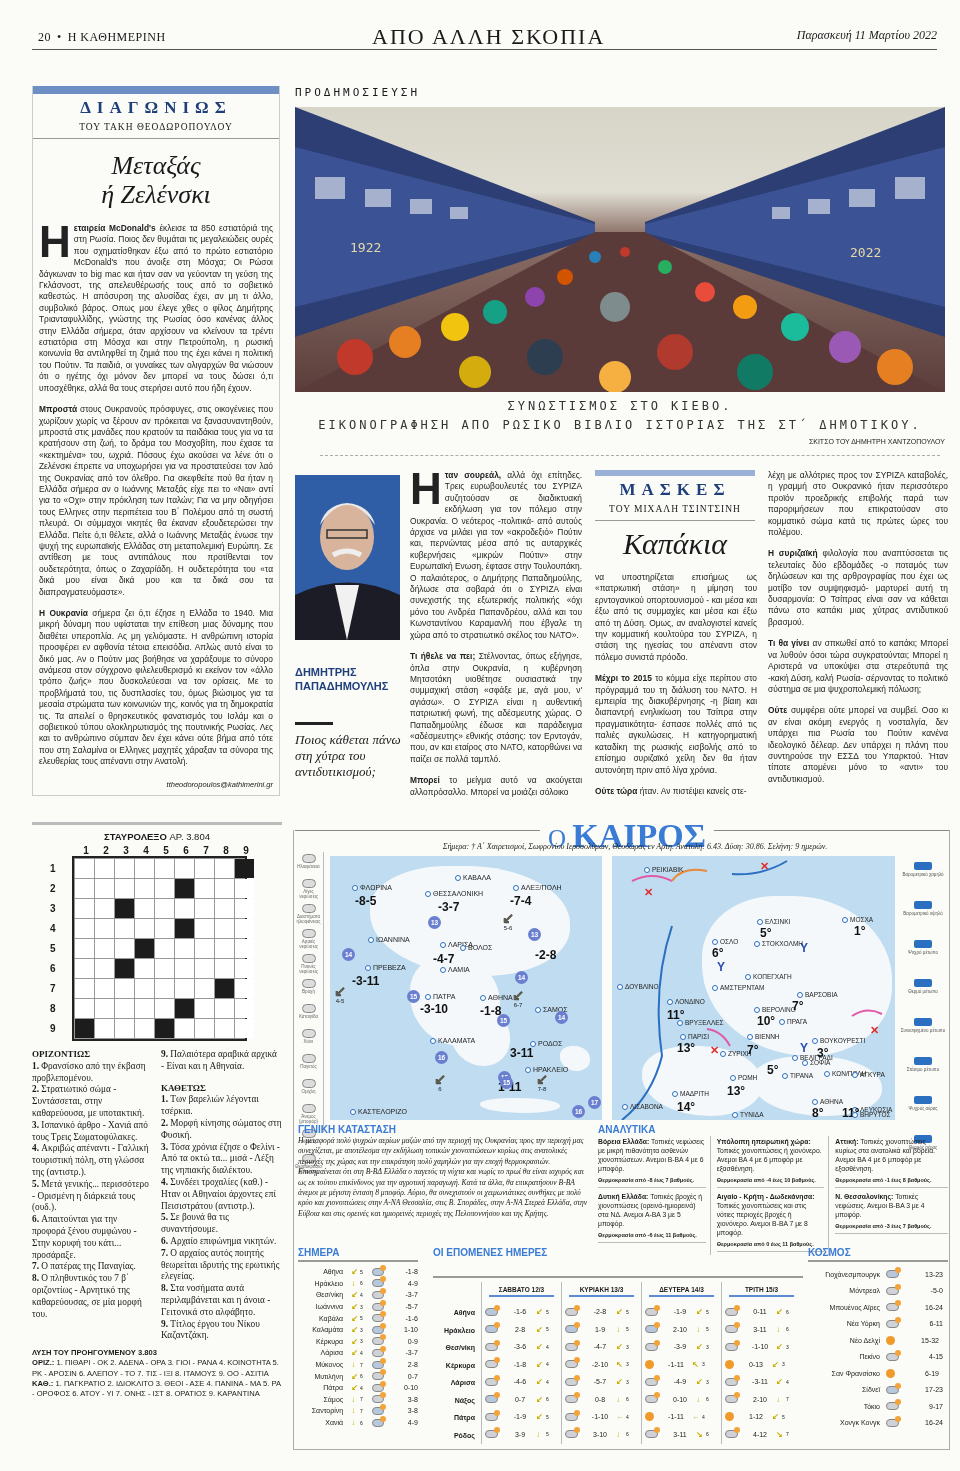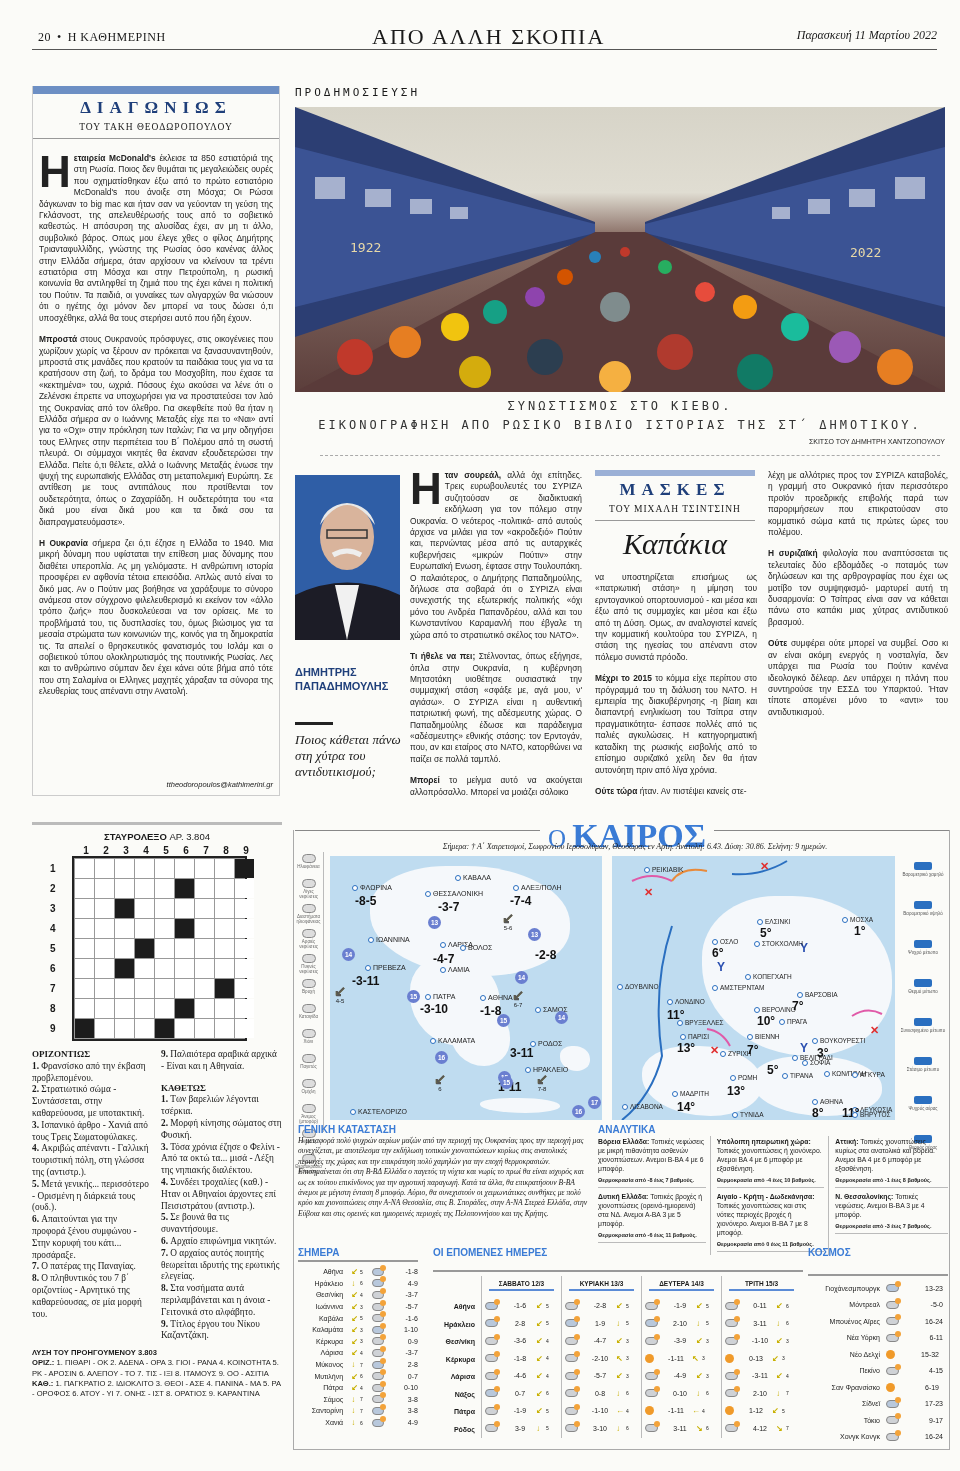--- a/index.html
+++ b/index.html
@@ -78,20 +78,24 @@
 <div class="abs mast">
   <div class="pg"><span>20</span><span>•</span><span>Η ΚΑΘΗΜΕΡΙΝΗ</span></div>
   <div class="sec">ΑΠΟ ΑΛΛΗ ΣΚΟΠΙΑ</div>
   <div class="date">Παρασκευή 11 Μαρτίου 2022</div>
 </div>
 
 <div class="abs col-box" style="left:32px;top:86px;width:248px;height:710px;border-bottom:1px solid #ccc">
   <div class="bluebar"></div>
   <div class="kicker">ΔΙΑΓΩΝΙΩΣ</div>
   <div class="byline">ΤΟΥ ΤΑΚΗ ΘΕΟΔΩΡΟΠΟΥΛΟΥ</div>
+  <div class="headline">
+    <div>Μεταξάς</div>
+    <div>ή Ζελένσκι</div>
+  </div>
   <div class="body" style="padding:14px 6px 0 6px">
     <p><span class="dropcap">Η</span><b>εταιρεία McDonald's</b> <span>έκλεισε τα 850 εστιατόριά της στη Ρωσία. Ποιος δεν θυμάται τις μεγαλειώδεις ουρές που σχηματίσθηκαν έξω από το πρώτο εστιατόριο McDonald's που άνοιξε στη Μόσχα; Οι Ρώσοι δάγκωναν το big mac και ήταν σαν να γεύονταν τη γεύση της Γκλάσνοστ, της απελευθέρωσής τους από το σοβιετικό καθεστώς. Η απόσυρση της αλυσίδας έχει, αν μη τι άλλο, συμβολικό βάρος. Οπως μου έλεγε χθες ο φίλος Δημήτρης Τριανταφυλλίδης, γνώστης της Ρωσίας όσο κανένας άλλος στην Ελλάδα σήμερα, όταν αρχίσουν να κλείνουν τα τρέντι εστιατόρια στη Μόσχα και στην Πετρούπολη, η ρωσική κοινωνία θα αντιληφθεί τη ζημιά που της έχει κάνει η πολιτική του Πούτιν. Τα παιδιά, οι γυναίκες των ολιγαρχών θα νιώσουν ότι ο ηγέτης όχι μόνον δεν μπορεί να τους δώσει ό,τι υποσχέθηκε, αλλά θα τους στερήσει αυτό που ήδη έχουν.</span></p>
     <p><b>Μπροστά</b> <span>στους Ουκρανούς πρόσφυγες, στις οικογένειες που χωρίζουν χωρίς να ξέρουν αν πρόκειται να ξανασυναντηθούν, μπροστά στις μανάδες που κρατούν τα παιδάκια τους για να τα κρατήσουν στη ζωή, το δράμα του Μοσχοβίτη, που έχασε τα «κεκτημένα» του, ωχριά. Πόσους έχω ακούσει να λένε ότι ο Ζελένσκι έπρεπε να υποχωρήσει για να προστατεύσει τον λαό της Ουκρανίας από τον όλεθρο. Για σκεφθείτε πού θα ήταν η Ελλάδα σήμερα αν ο Ιωάννης Μεταξάς είχε πει το «Ναι» αντί για το «Οχι» στην πρόκληση των Ιταλών; Για να μην οδηγήσει τους Ελληνες στην περιπέτεια του Β΄ Πολέμου από τη σωστή πλευρά. Οι σύμμαχοι νικητές θα έκαναν εξουδετερώσει την Ελλάδα. Πείτε ό,τι θέλετε, αλλά ο Ιωάννης Μεταξάς ένωσε την ψυχή της ευρωπαϊκής Ελλάδας στη μεταπολεμική Ευρώπη. Σε αντίθεση με τους αντιπάλους που προτίθενται τον ουδετερότητα, όπως ο Ζαχαρίάδη. Η ουδετερότητα του «τα δικά μου είναι δικά μου και τα δικά σου τα διαπραγματευόμαστε».</span></p>
     <p><b>Η Ουκρανία</b> <span>σήμερα ζει ό,τι έζησε η Ελλάδα το 1940. Μια μικρή δύναμη που υφίσταται την επίθεση μιας δύναμης που διαθέτει υπεροπλία. Ας μη γελιόμαστε. Η ανθρώπινη ιστορία προσφέρει εν αφθονία τέτοια επεισόδια. Απλώς αυτό είναι το δικό μας. Αν ο Πούτιν μας βοήθησε να χαράξουμε το σύνορο ανάμεσα στον σύγχρονο φιλελευθερισμό κι εκείνον τον «άλλο τρόπο ζωής» που δυσκολεύεσαι να τον ορίσεις. Με το προβλήματά του, τις δυσπλασίες του, όμως βιώσιμος για τα μεσαία στρώματα των κοινωνιών της, κοινός για τη δημοκρατία τις. Τα απειλεί ο θρησκευτικός φανατισμός του Ισλάμ και ο σοβιετικού τύπου ολοκληρωτισμός της πουτινικής Ρωσίας. Λες και το ανθρώπινο σύμπαν δεν έχει κάνει ούτε βήμα από τότε που στη Σαλαμίνα οι Ελληνες μαχητές χάραξαν τα σύνορα της ελευθερίας τους απέναντι στην Ανατολή.</span></p>
   </div>
   <div class="email abs" style="right:6px;top:694px">ttheodoropoulos@kathimerini.gr</div>
 </div>
 
 <div class="abs illus-label">ΠΡΟΔΗΜΟΣΙΕΥΣΗ</div>
 <div class="abs illus">
@@ -175,20 +179,21 @@
   <div class="headline" style="font-size:30px;margin-top:8px">Καπάκια</div>
 </div>
 <div class="abs body" style="left:595px;top:572px;width:162px">
   <p>να υποστηρίζεται επισήμως ως «πατριωτική στάση» η μίμηση του ερντογανικού οπορτουνισμού - και μέσα και έξω από τις συμμαχίες και μέσα και έξω από τη Δύση. Ομως, αν αναλογιστεί κανείς την κομματική κουλτούρα του ΣΥΡΙΖΑ, η στάση της ηγεσίας του απέναντι στον πόλεμο συνιστά πρόοδο.</p>
   <p><b>Μέχρι το 2015</b> <span>το κόμμα είχε περίπου στο πρόγραμμά του τη διάλυση του ΝΑΤΟ. Η εμπειρία της διακυβέρνησης -η βίαιη και διαπαντρή ενηλικίωση του Τσίπρα στην πραγματικότητα- έσπασε πολλές από τις παλιές αγκυλώσεις. Η κατηγορηματική καταδίκη της ρωσικής εισβολής από το επίσημο συριζαϊκό χείλη δεν θα ήταν αυτονόητη πριν από λίγα χρόνια.</span></p>
   <p><b>Ούτε τώρα</b> <span>ήταν. Αν πιστέψει κανείς στε-</span></p>
 </div>
 <div class="abs body" style="left:768px;top:470px;width:180px">
   <p>λέχη με αλλότριες προς τον ΣΥΡΙΖΑ καταβολές, η γραμμή στο Ουκρανικό ήταν περισσότερο προϊόν προεδρικής επιβολής παρά των παροριμήσεων που επικρατούσαν στο κομματικό σώμα κατά τις πρώτες ώρες του πολέμου.</p>
   <p><b>Η συριζαϊκή</b> <span>φιλολογία που αναπτύσσεται τις τελευταίες δύο εβδομάδες -ο ποταμός των δηλώσεων και της αρθρογραφίας που έχει ως μοτίβο τον συμψηφισμό- μαρτυρεί αυτή τη δυσαρμονία: Ο Τσίπρας είναι σαν να κάθεται πάνω στο καπάκι μιας χύτρας αντιδυτικού βρασμού.</span></p>
+  <p><b>Τι θα γίνει</b> <span>αν σπκωθεί από το καπάκι; Μπορεί να λυθούν όσοι τώρα συγκρατούνται; Μπορεί η Αριστερά να υποκύψει στα στερεότυπά της -κακή Δύση, καλή Ρωσία- σέρνοντας το πολιτικό σύστημα σε μια ψυχροπολεμική πόλωση;</span></p>
   <p><b>Ούτε</b> <span>συμφέρει ούτε μπορεί να συμβεί. Οσο κι αν είναι ακόμη ενεργός η νοσταλγία, δεν υπάρχει πια Ρωσία του Πούτιν κανένα ιδεολογικό δέλεαρ. Δεν υπάρχει η πλάνη που συντηρούσε την ΕΣΣΔ του Υπαρκτού. Ήταν τίποτε απομένει μόνο το «αντι» του αντιδυτικισμού.</span></p>
 </div>
 
 <div class="abs xw">
   <div style="border-top:3px solid #bbb;margin-bottom:6px"></div>
   <div style="text-align:center;font-size:9.5px;font-weight:bold"><span>ΣΤΑΥΡΟΛΕΞΟ</span> <span style="font-weight:normal">ΑΡ. 3.804</span></div>
   <div style="display:flex;margin-left:44px;margin-top:3px" id="xw-cols">
       <span style="width: 20px; text-align: center; font-weight: bold; font-size: 10px;">1</span>
       <span style="width: 20px; text-align: center; font-weight: bold; font-size: 10px;">2</span>
       <span style="width: 20px; text-align: center; font-weight: bold; font-size: 10px;">3</span>
@@ -670,21 +675,21 @@
       <div class="row">
         <span style="width: 52px; text-align: right; margin-right: 8px;">Χανιά</span>
         <span class="arr">↓</span>
         <span class="sm" style="width: 14px;">6</span>
         <span class="wic rain" style="margin-right: 10px;"></span>
         <span style="width: 28px; text-align: right;">4-9</span>
       </div>
     </div>
 </div>
 <div class="abs tbl" style="left:433px;top:1247px;width:370px">
-  <div class="sec-title" style="border-bottom:2px solid #999;padding-bottom:12px;margin-bottom:4px">ΟΙ ΕΠΟΜΕΝΕΣ ΗΜΕΡΕΣ</div>
+  <div class="sec-title" style="border-bottom:2px solid #999;padding-bottom:18px;margin-bottom:4px">ΟΙ ΕΠΟΜΕΝΕΣ ΗΜΕΡΕΣ</div>
   <div id="next-days" style="display: flex;">
       <div style="width: 48px; padding-top: 22px;">
         <div class="row" style="height: 17.5px; justify-content: flex-end; font-weight: bold; padding-right: 6px;">Αθήνα</div>
         <div class="row" style="height: 17.5px; justify-content: flex-end; font-weight: bold; padding-right: 6px;">Ηράκλειο</div>
         <div class="row" style="height: 17.5px; justify-content: flex-end; font-weight: bold; padding-right: 6px;">Θεσ/νίκη</div>
         <div class="row" style="height: 17.5px; justify-content: flex-end; font-weight: bold; padding-right: 6px;">Κέρκυρα</div>
         <div class="row" style="height: 17.5px; justify-content: flex-end; font-weight: bold; padding-right: 6px;">Λάρισα</div>
         <div class="row" style="height: 17.5px; justify-content: flex-end; font-weight: bold; padding-right: 6px;">Νάξος</div>
         <div class="row" style="height: 17.5px; justify-content: flex-end; font-weight: bold; padding-right: 6px;">Πάτρα</div>
         <div class="row" style="height: 17.5px; justify-content: flex-end; font-weight: bold; padding-right: 6px;">Ρόδος</div>
@@ -889,21 +894,21 @@
         <div class="row" style="height: 17.5px;">
           <span class="wic"></span>
           <span style="width: 32px; text-align: center; margin-left: 6px;">4-12</span>
           <span class="arr">↘</span>
           <span class="sm">7</span>
         </div>
       </div>
     </div>
 </div>
 <div class="abs tbl" style="left:808px;top:1247px;width:140px">
-  <div class="sec-title" style="border-bottom:2px solid #999;padding-bottom:16px;margin-bottom:4px">ΚΟΣΜΟΣ</div>
+  <div class="sec-title" style="border-bottom:2px solid #999;padding-bottom:2px;margin-bottom:4px">ΚΟΣΜΟΣ</div>
   <div id="world-rows">
       <div class="row" style="height: 16.5px;">
         <span style="width: 72px; text-align: right; margin-right: 6px;">Γιοχάνεσμπουργκ</span>
         <span class="wic rain" style="margin-right: 10px;"></span>
         <span style="width: 34px; text-align: right;">13-23</span>
       </div>
       <div class="row" style="height: 16.5px;">
         <span style="width: 72px; text-align: right; margin-right: 6px;">Μόντρεαλ</span>
         <span class="wic" style="margin-right: 10px;"></span>
         <span style="width: 34px; text-align: right;">-5-0</span>

